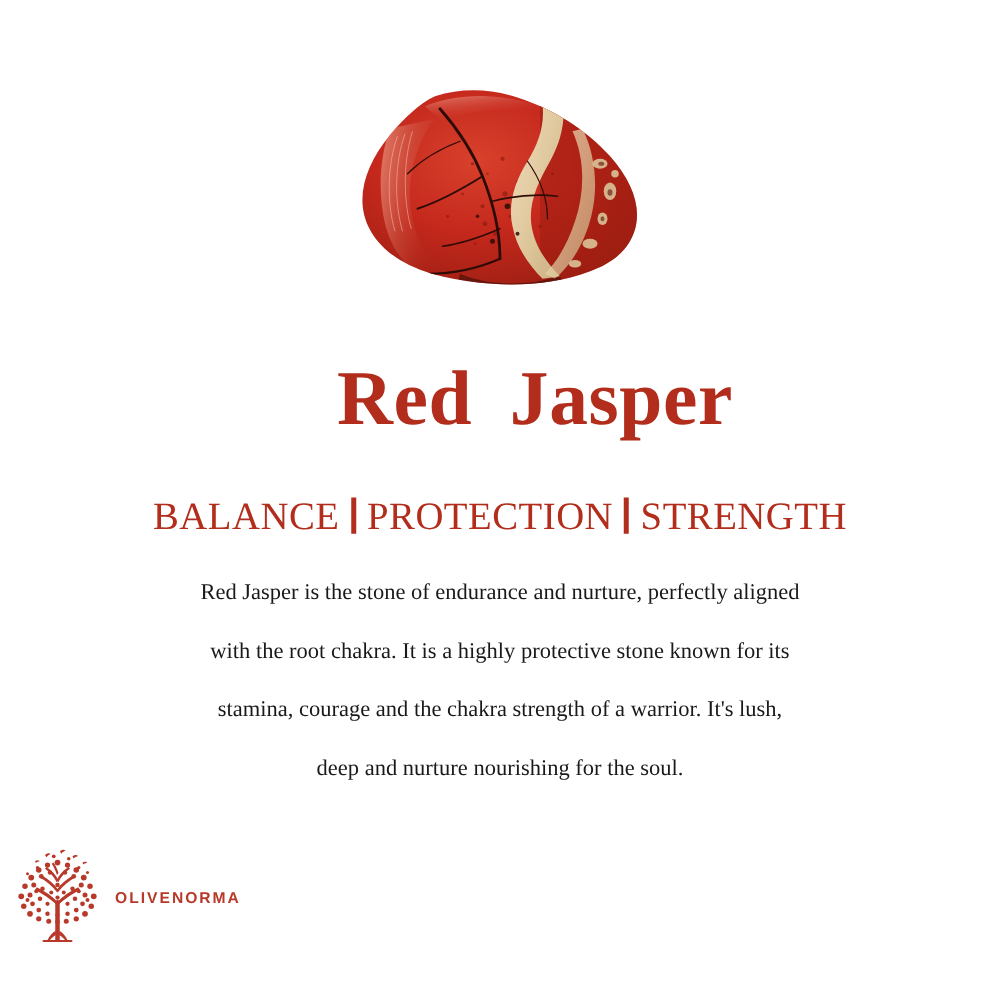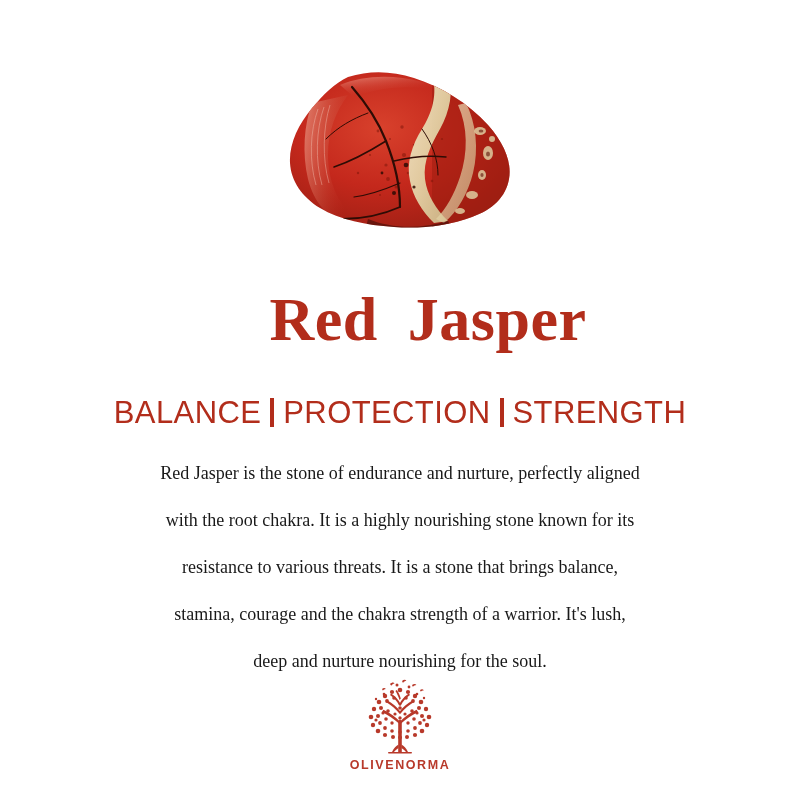--- a/index.html
+++ b/index.html
@@ -57,21 +57,21 @@
     padding-left: 28px;
   }
 
   
   .subtitle {
     position: absolute;
     left: 0;
     top: 396px;
     width: 800px;
     text-align: center;
-    font-family: Liberation Sans, sans-serif;
+    font-family: Liberation Serif, serif;
     font-size: 31px;
     font-weight: normal;
     color: #B22D1B;
     line-height: 1.1;
     white-space: nowrap;
   }
   .subtitle .kw { letter-spacing: 0.4px; }
   .sep {
     display: inline-block;
     width: 4px;
@@ -95,21 +95,21 @@
   }
   .body-copy .ln { display: block; white-space: nowrap; }
 
   
   .logo {
     position: absolute;
     left: 0;
     top: 678px;
     width: 800px;
     display: flex;
-    flex-direction: column;
+    flex-direction: row;
     align-items: center;
   }
   .logo-mark { display: block; width: 92px; height: 78px; }
   .logo-word {
     margin-top: 2px;
     font-family: "Liberation Sans", "DejaVu Sans", sans-serif;
     font-size: 12.5px;
     font-weight: bold;
     letter-spacing: 1.6px;
     color: #B8392A;
@@ -232,22 +232,21 @@
   </div>
 
   <div class="title">Red  Jasper</div>
 
   <div class="subtitle">
     <span class="kw">BALANCE</span><span class="sep"></span><span class="kw">PROTECTION</span><span class="sep"></span><span class="kw">STRENGTH</span>
   </div>
 
   <div class="body-copy">
     <span class="ln">Red Jasper is the stone of endurance and nurture, perfectly aligned</span>
-    <span class="ln">with the root chakra. It is a highly nourishing stone known for its</span>
-    <span class="ln">resistance to various threats. It is a stone that brings balance,</span>
+    <span class="ln">with the root chakra. It is a highly protective stone known for its</span>
     <span class="ln">stamina, courage and the chakra strength of a warrior. It's lush,</span>
     <span class="ln">deep and nurture nourishing for the soul.</span>
   </div>
 
   <div class="logo">
     <svg class="logo-mark" viewBox="0 0 92 78" xmlns="http://www.w3.org/2000/svg">
       <g fill="#B8392A">
 
         <path d="M44.2,74 L44.2,44 C44.2,42.6 45,42 46,42 C47,42 47.8,42.6 47.8,44 L47.8,74 Z"></path>
         <path d="M38,74 C40,70 42,68 44.6,66.6 L44.6,70 C42.6,71.4 41,72.6 40,74 Z"></path>

